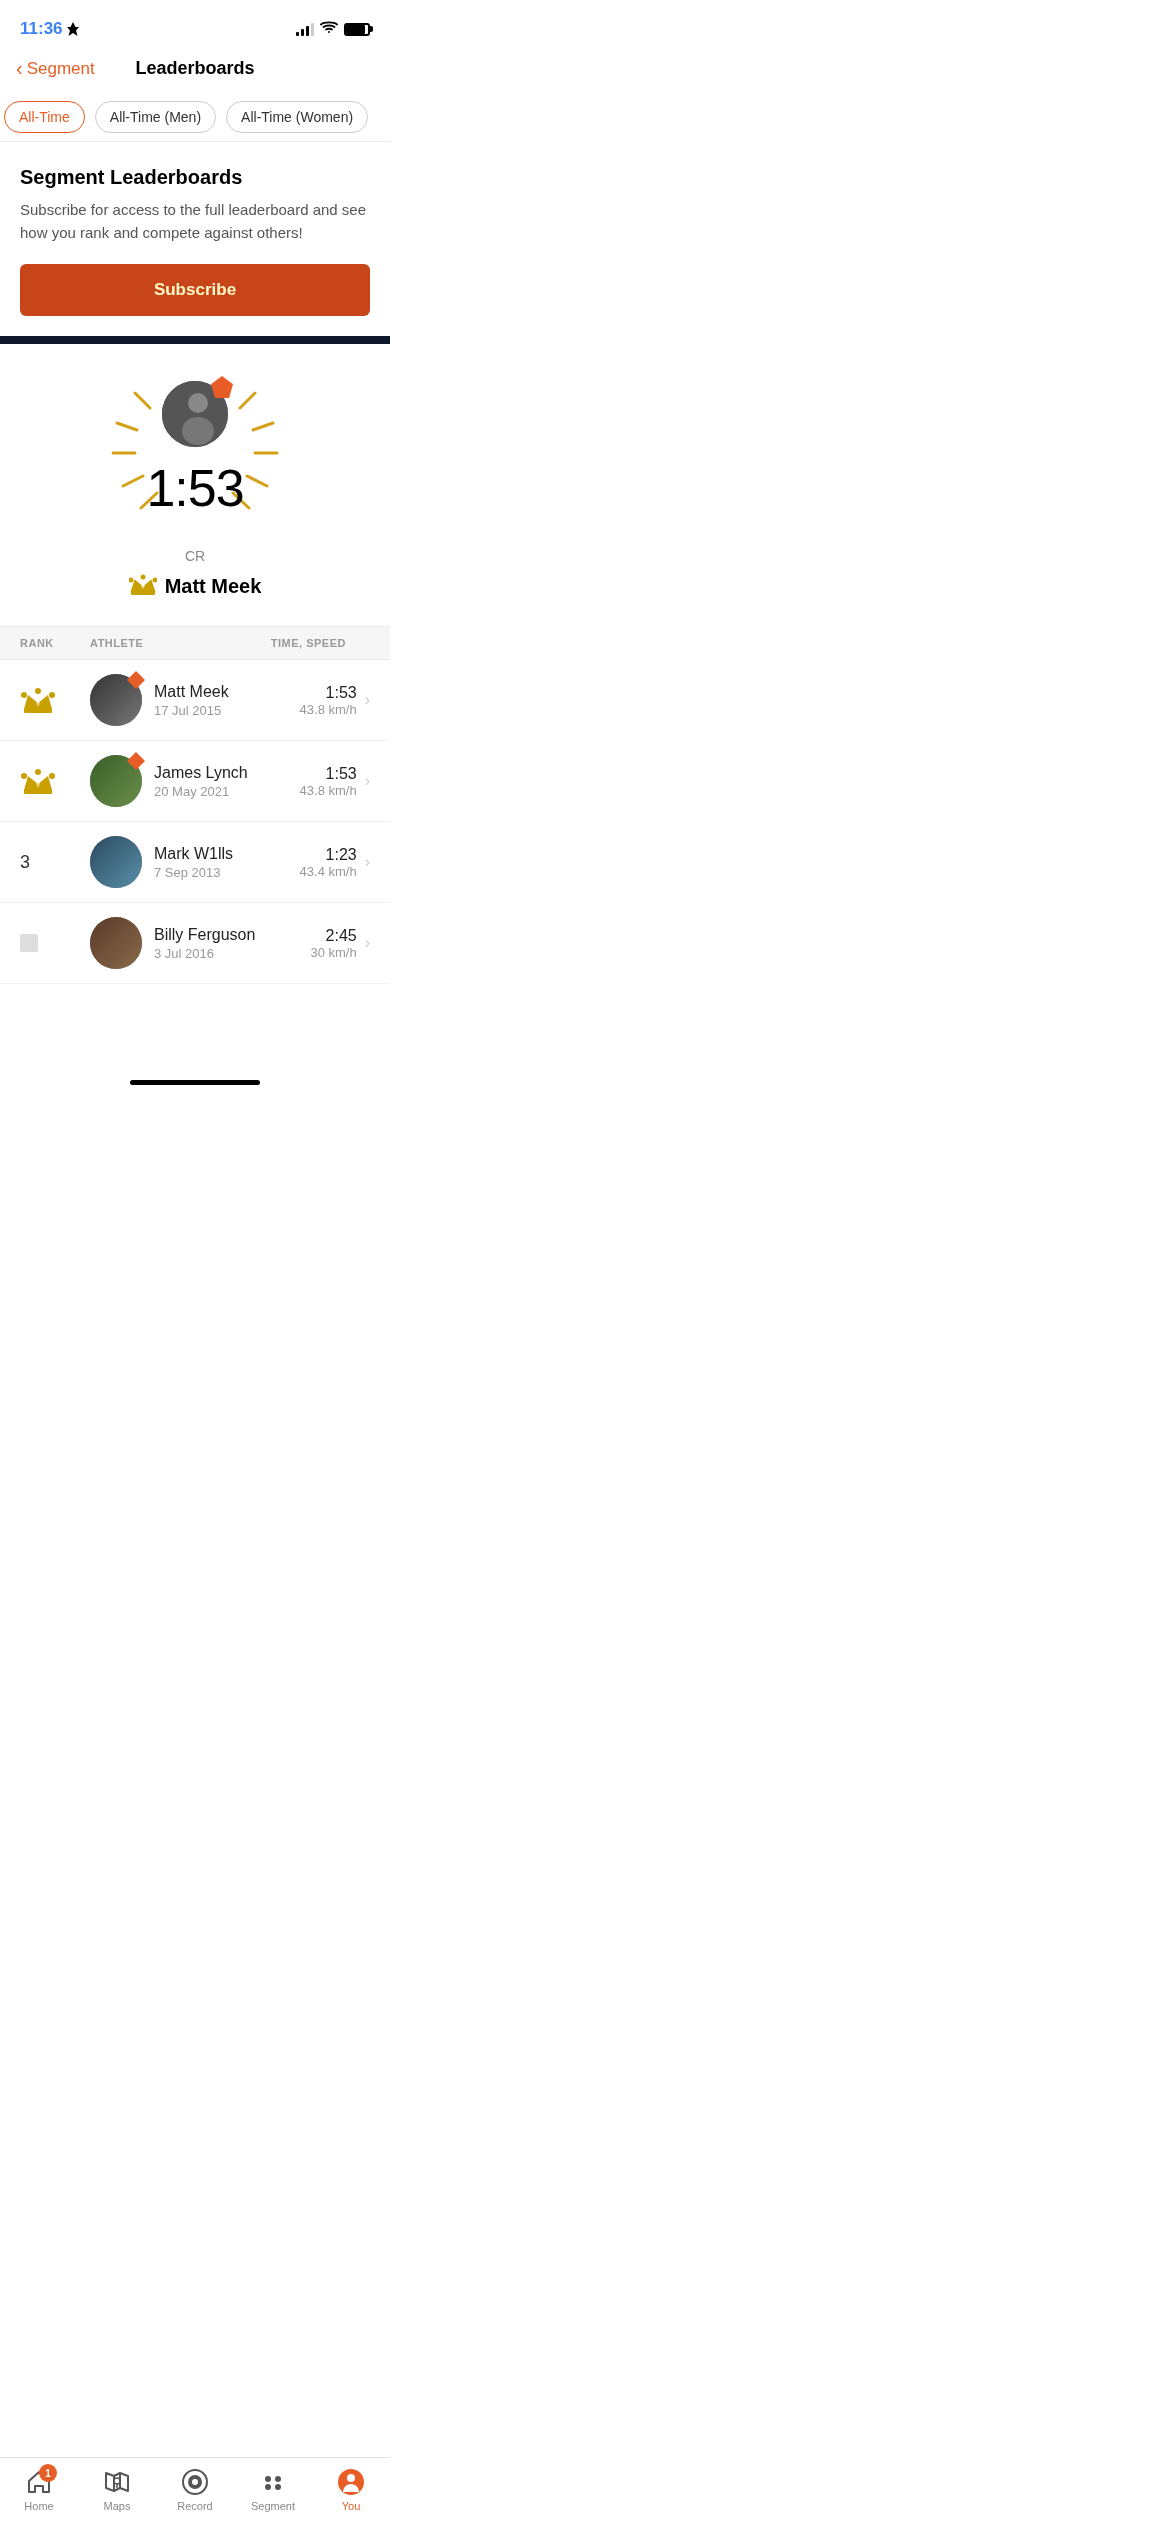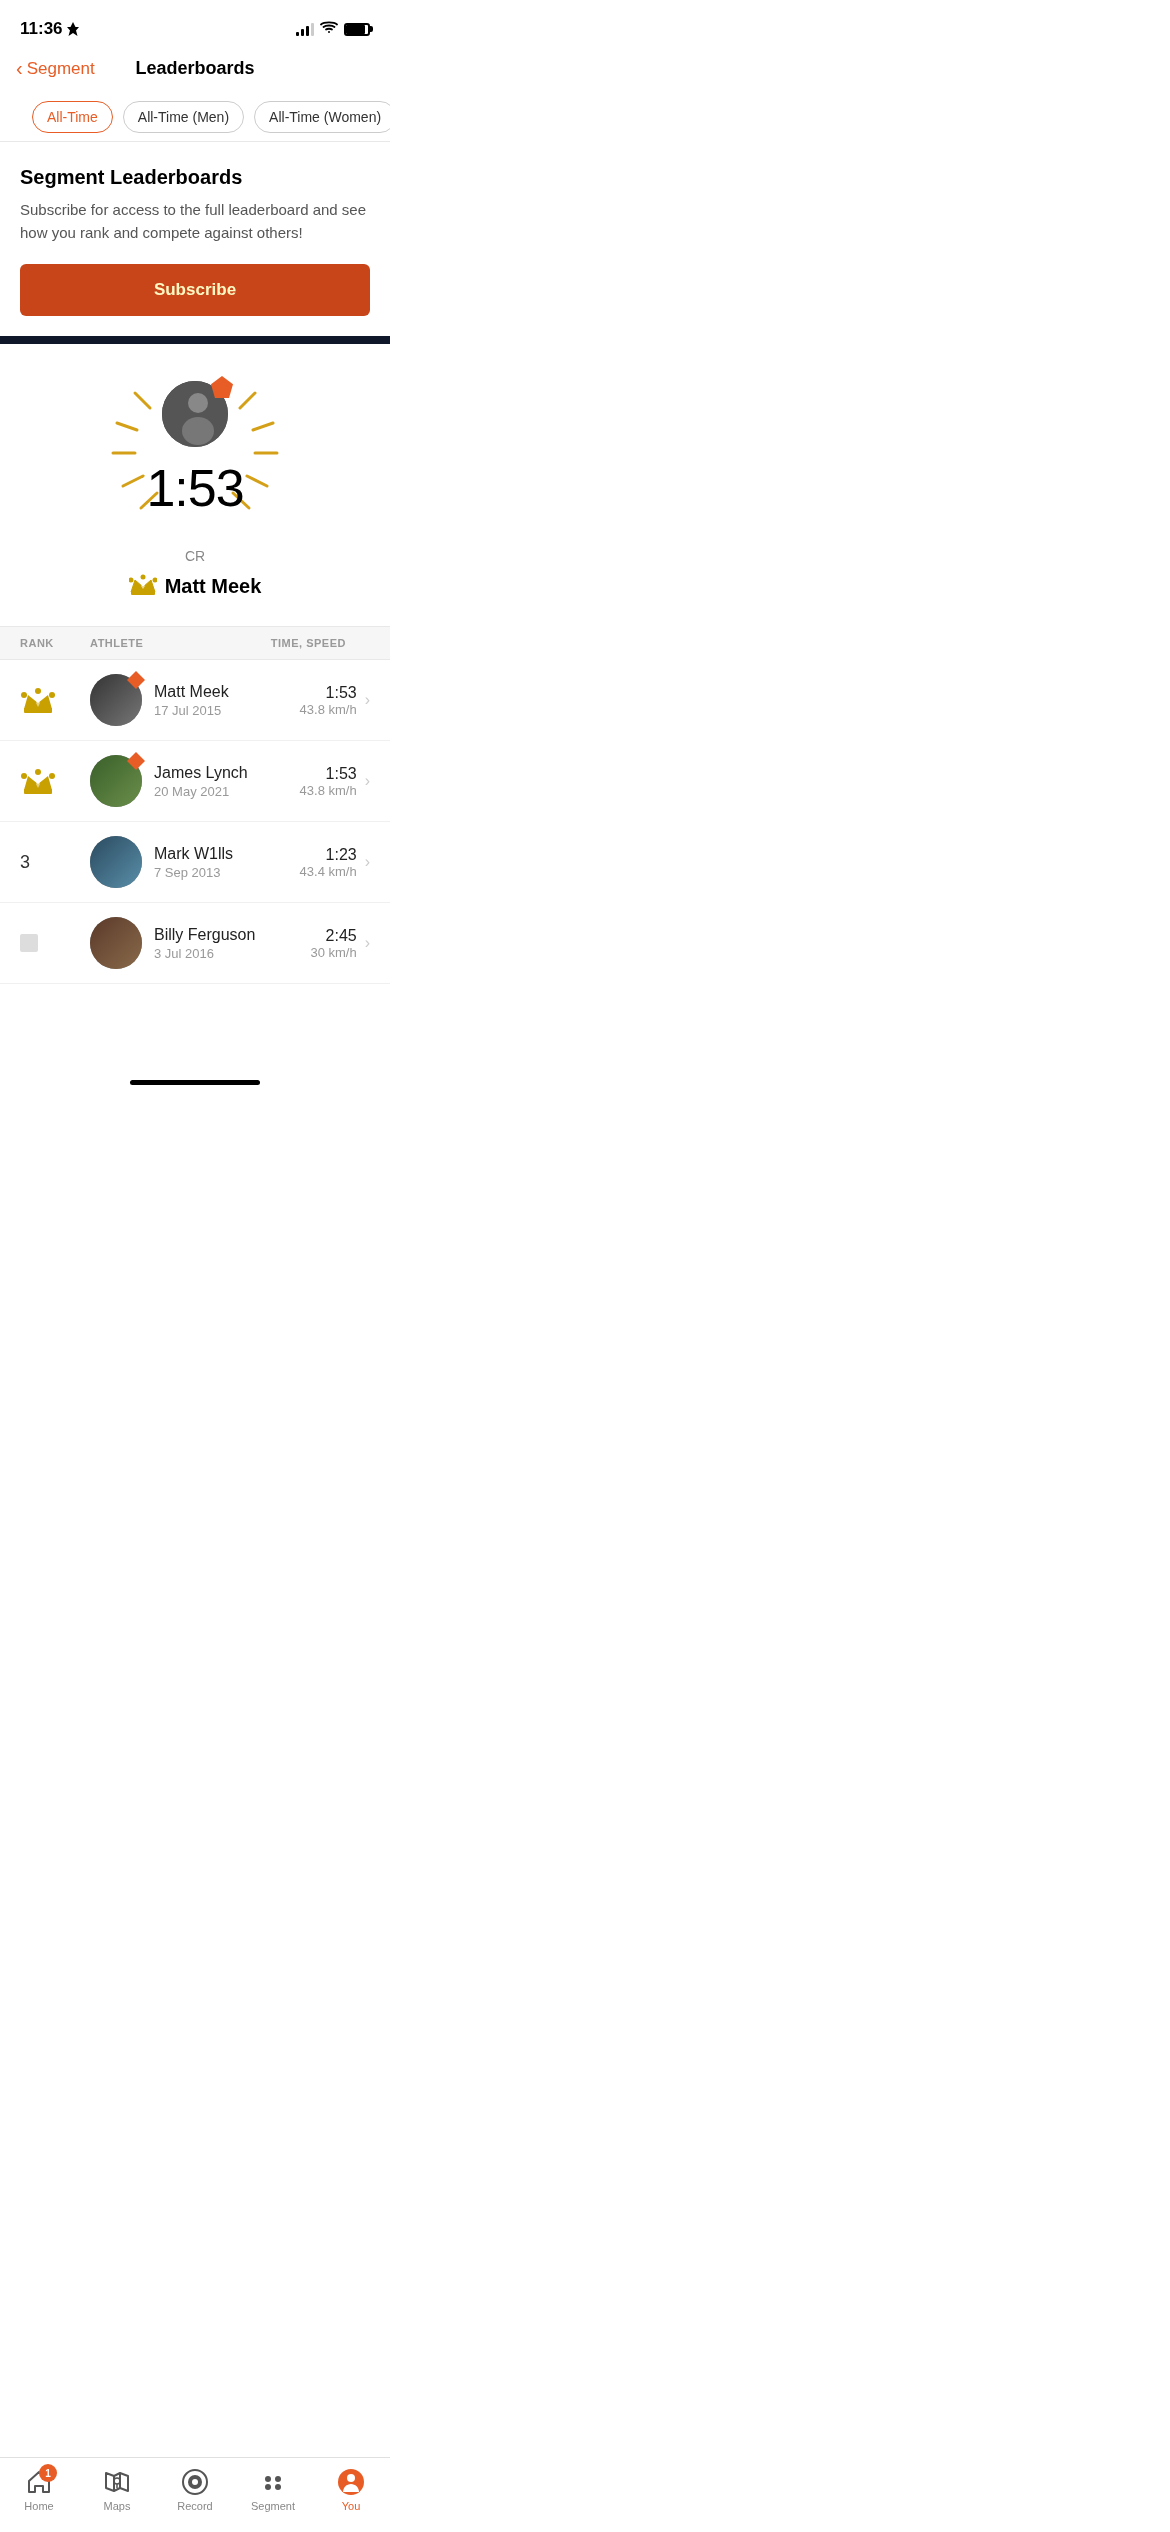--- a/index.html
+++ b/index.html
@@ -17,21 +17,21 @@
     .status-bar {
       display: flex;
       justify-content: space-between;
       align-items: center;
       padding: 14px 20px 6px 20px;
       height: 50px;
     }
     .status-time {
       font-size: 17px;
       font-weight: 700;
-      color: #000000;
+      color: #3b82f6;
       display: flex;
       align-items: center;
       gap: 4px;
     }
     .status-icons {
       display: flex;
       align-items: center;
       gap: 6px;
     }
     .signal-bars {
@@ -97,21 +97,21 @@
     .header-title {
       font-size: 18px;
       font-weight: 700;
       color: #000;
     }
 
     
     .tabs-container {
       display: flex;
       gap: 10px;
-      padding: 8px 32px;
+      padding: 8px 4px;
       overflow-x: auto;
       border-bottom: 1px solid #e8e8e8;
       scrollbar-width: none;
     }
     .tabs-container::-webkit-scrollbar { display: none; }
     .tab {
       flex-shrink: 0;
       padding: 7px 14px;
       border-radius: 20px;
       border: 1.5px solid #ccc;

